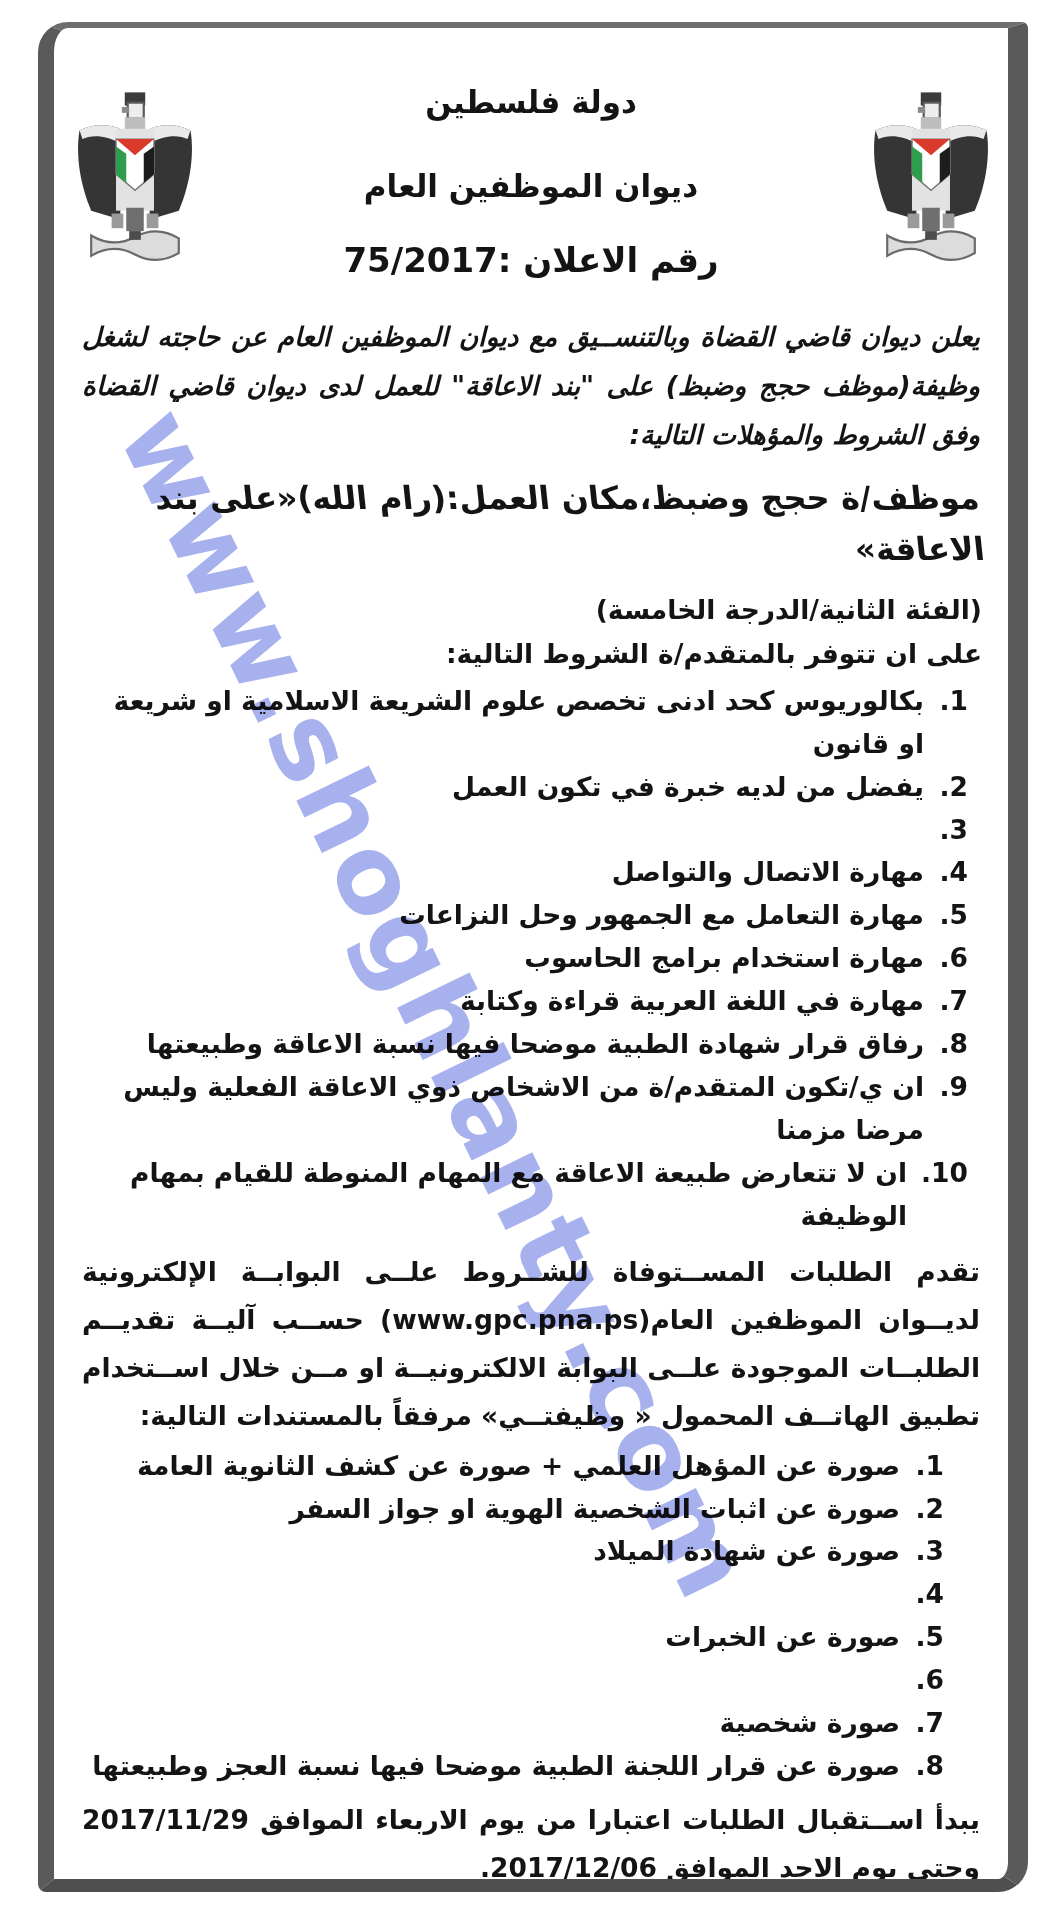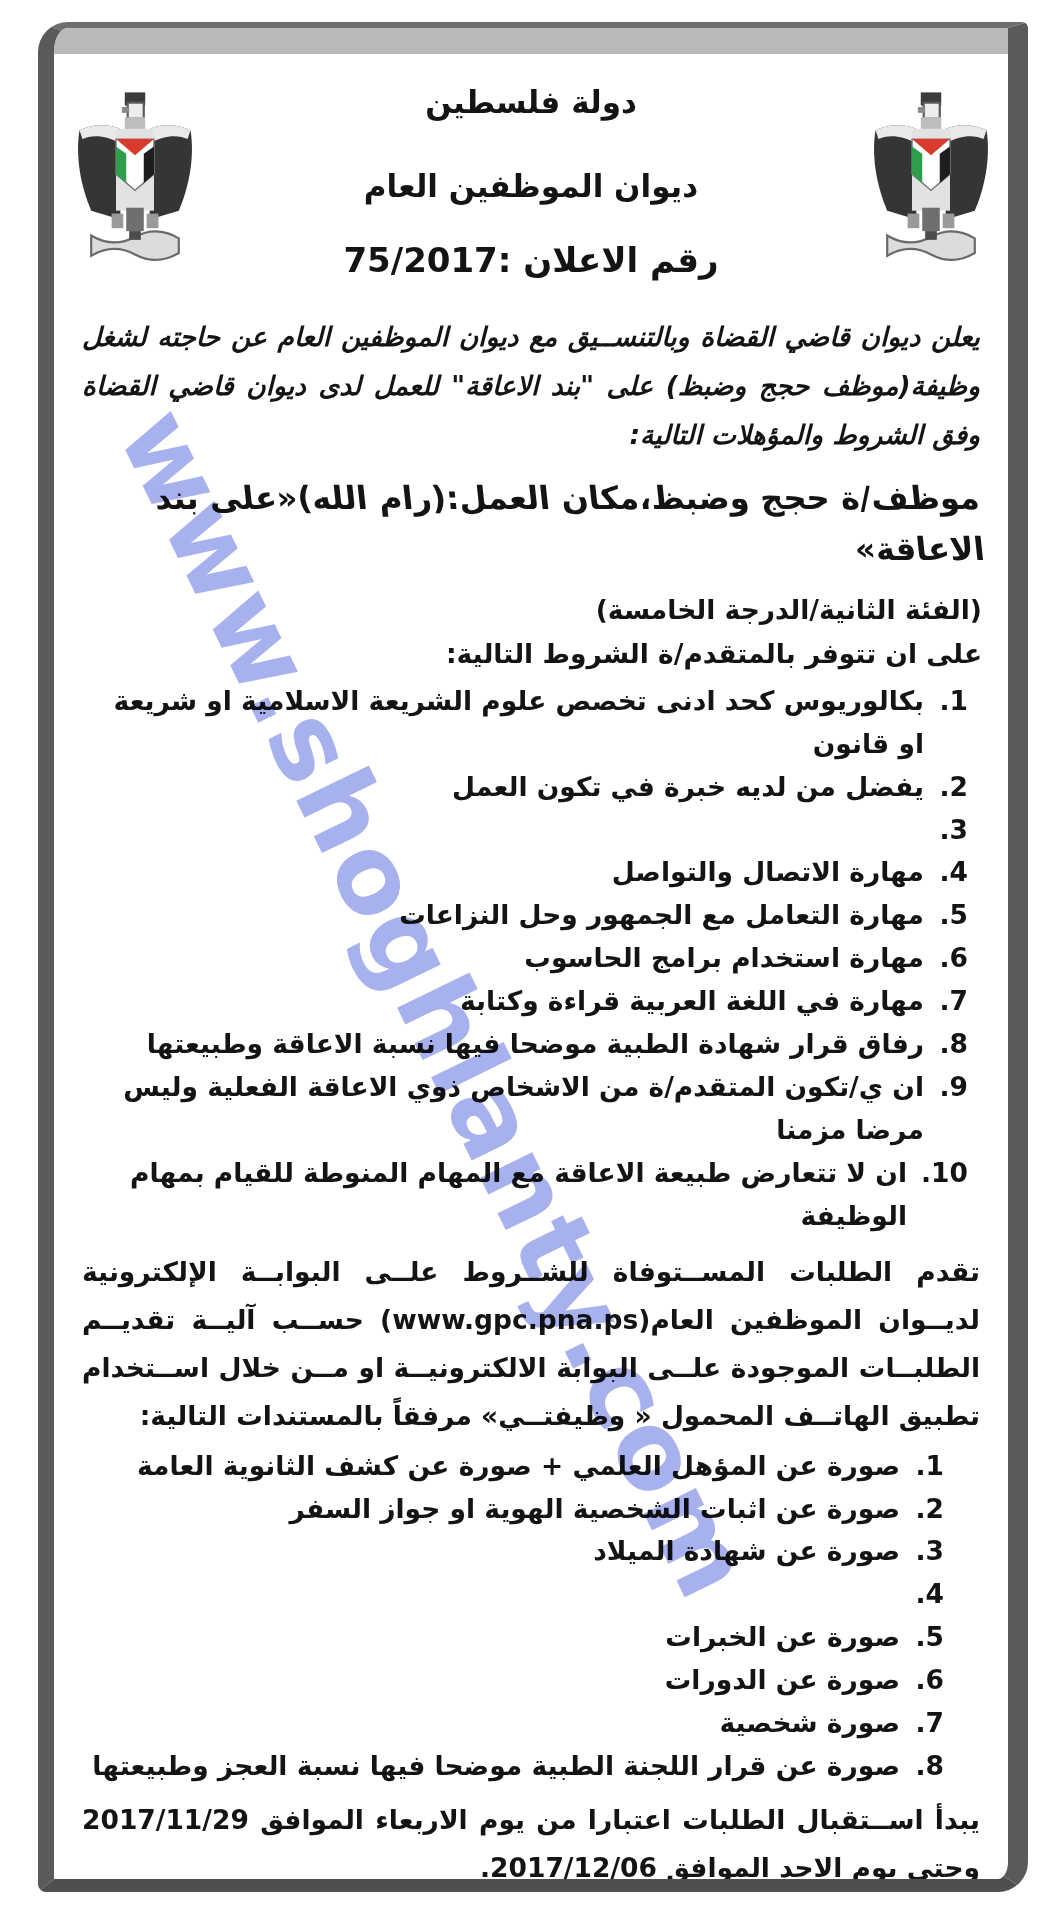--- a/index.html
+++ b/index.html
@@ -15,21 +15,21 @@
     font-family:"DejaVu Sans","Liberation Sans",sans-serif;
     overflow:hidden;color:var(--ink);
   }
   .frame{
     position:absolute;left:38px;top:22px;width:990px;height:1870px;
     box-sizing:border-box;
     border-style:solid;
     border-color:#6e6e6e var(--frame-dark) #4f4f4f var(--frame-dark);
     border-width:6px 20px 13px 16px;
     border-radius:30px 6px 30px 8px;
-    display:flex;flex-direction:column;overflow:hidden;background:#fff;
+    display:flex;flex-direction:column;overflow:hidden;background:#fff;align-items:flex-end;
   }
   .band-top{height:26px;background:var(--band-top);flex:none;}
   .content{
     flex:1;position:relative;direction:rtl;
     padding:0 26px;font-size:26.5px;font-weight:700;line-height:1.6;
   }
   .emblem{position:absolute;top:36px;width:146px;height:180px;}
   .emblem.right-side{left:auto;right:4px;}
   .emblem.left-side{left:8px;}
   .hdr{text-align:center;font-weight:700;}
@@ -189,21 +189,20 @@
         </div>
         <div class="nitem">
           <span class="num">4.</span>
         </div>
         <div class="nitem">
           <span class="num">5.</span>
           <span class="txt">صورة عن الخبرات</span>
         </div>
         <div class="nitem">
           <span class="num">6.</span>
-          <span class="txt">صورة عن الدورات</span>
         </div>
         <div class="nitem">
           <span class="num">7.</span>
           <span class="txt">صورة شخصية</span>
         </div>
         <div class="nitem">
           <span class="num">8.</span>
           <span class="txt">صورة عن قرار اللجنة الطبية موضحا فيها نسبة العجز وطبيعتها</span>
         </div>
       </div>

